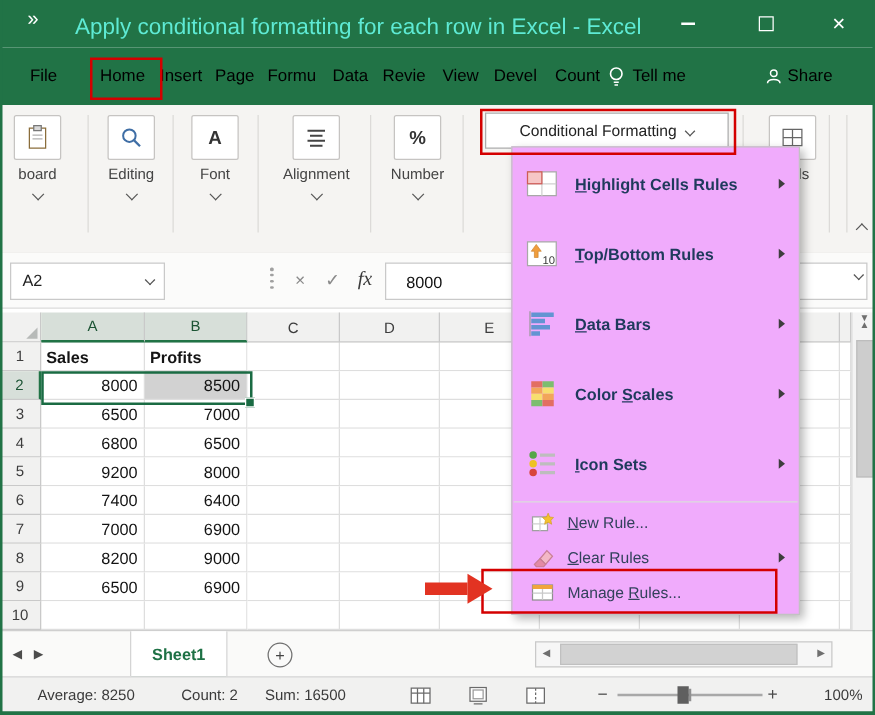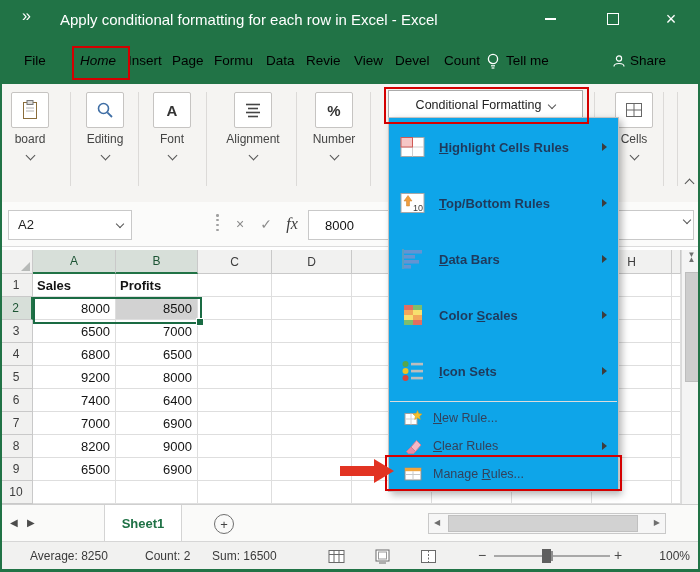--- a/index.html
+++ b/index.html
@@ -1,21 +1,21 @@
 <!DOCTYPE html>
 <html><head>
 <meta charset="utf-8">
 <style>
   html,body{margin:0;padding:0;}
   body{font-family:"Liberation Sans",sans-serif;background:#e9e9e9;}
   .window{position:relative;width:700px;height:572px;background:#ffffff;overflow:hidden;}
   
   .titlebar{position:absolute;left:0;top:0;width:700px;height:38px;background:#217346;}
   .qat{position:absolute;left:22px;top:7px;font-size:16px;color:#fff;}
-  .wtitle{position:absolute;left:60px;top:11px;width:400px;font-size:15px;color:#ffffff;white-space:nowrap;}
+  .wtitle{position:absolute;left:60px;top:11px;width:400px;text-align:center;font-size:18px;color:#5eead4;white-space:nowrap;}
   .wbtn{position:absolute;top:0;width:46px;height:38px;display:flex;align-items:center;justify-content:center;color:#fff;}
   .minline{width:11px;height:2px;background:#fff;display:block;}
   .maxbox{width:10px;height:10px;border:1.4px solid #fff;display:block;}
   .closex{font-size:18px;line-height:1;}
   
   .tabrow{position:absolute;left:0;top:38px;width:700px;height:46px;background:#217346;}
   .tab{position:absolute;top:0;height:46px;line-height:46px;color:#000000;font-size:13.5px;white-space:nowrap;}
   .homebox{position:absolute;left:72px;top:8px;width:54px;height:30px;border:2px solid #d40000;z-index:50;}
   
   .ribbon{position:absolute;left:0;top:84px;width:700px;height:118px;background:#f5f4f2;border-bottom:1px solid #d8d6d4;}
@@ -69,21 +69,21 @@
   .stext{position:absolute;top:7px;white-space:nowrap;}
   .vicon{position:absolute;top:6px;width:18px;height:16px;display:flex;align-items:center;justify-content:center;}
   .ztrack{position:absolute;left:494px;top:13px;width:116px;height:2px;background:#a8a8a8;}
   .znotch{position:absolute;left:551px;top:9px;width:2px;height:10px;background:#8f8f8f;}
   .zthumb{position:absolute;left:542px;top:7px;width:9px;height:14px;background:#5f5f5f;}
   .zbtn{position:absolute;top:5px;font-size:14px;color:#4a4a4a;}
   .zlabel{position:absolute;left:638px;top:7px;width:52px;text-align:right;}
   .greenstrip{position:absolute;left:0;top:569px;width:700px;height:3px;background:#217346;z-index:80;}
   .edge{position:absolute;top:0;width:2px;height:572px;background:#217346;z-index:80;}
   
-  .menu{position:absolute;left:388px;top:117px;width:229px;background:#0ea5e9;border:1px solid #c2c2c2;box-shadow:3px 3px 7px rgba(0,0,0,.28);z-index:40;padding:1px 0 3px 0;}
+  .menu{position:absolute;left:409px;top:117px;width:229px;background:#f0abfc;border:1px solid #c2c2c2;box-shadow:3px 3px 7px rgba(0,0,0,.28);z-index:40;padding:1px 0 3px 0;}
   .mi{height:56px;display:flex;align-items:center;padding:0 8px 0 9px;position:relative;}
   .micon{width:30px;display:flex;justify-content:center;align-items:center;}
   .mlabel{margin-left:11px;font-size:13px;font-weight:bold;color:#1f3a5c;white-space:nowrap;}
   .ac{text-decoration:underline;}
   .subarrow{position:absolute;right:11px;width:0;height:0;border-left:5px solid #3d3d3d;border-top:4px solid transparent;border-bottom:4px solid transparent;}
   .msep{border-top:1px solid #dcdcdc;margin:2px 1px;}
   .mis{height:28px;display:flex;align-items:center;padding:0 8px 0 13px;position:relative;}
   .mis .micon{width:22px;}
   .mis .mlabel{margin-left:9px;font-size:12.5px;font-weight:normal;color:#33425c;}
   
@@ -103,21 +103,21 @@
         <span class="minline"></span>
       </span>
     <span class="wbtn" style="left:590px;">
         <span class="maxbox"></span>
       </span>
     <span class="wbtn closex" style="left:648px;">×</span>
   </div>
 
   <div class="tabrow">
     <span class="tab" style="left:24px;">File</span>
-    <span class="tab" style="left:80px;font-style:italic;">Home</span>
+    <span class="tab" style="left:80px;">Home</span>
     <span class="tab" style="left:128px;">Insert</span>
     <span class="tab" style="left:172px;">Page</span>
     <span class="tab" style="left:214px;">Formu</span>
     <span class="tab" style="left:266px;">Data</span>
     <span class="tab" style="left:306px;">Revie</span>
     <span class="tab" style="left:354px;">View</span>
     <span class="tab" style="left:395px;">Devel</span>
     <span class="tab" style="left:444px;">Count</span>
     <span style="position:absolute;left:486px;top:15px;">
       <svg width="14" height="17">

